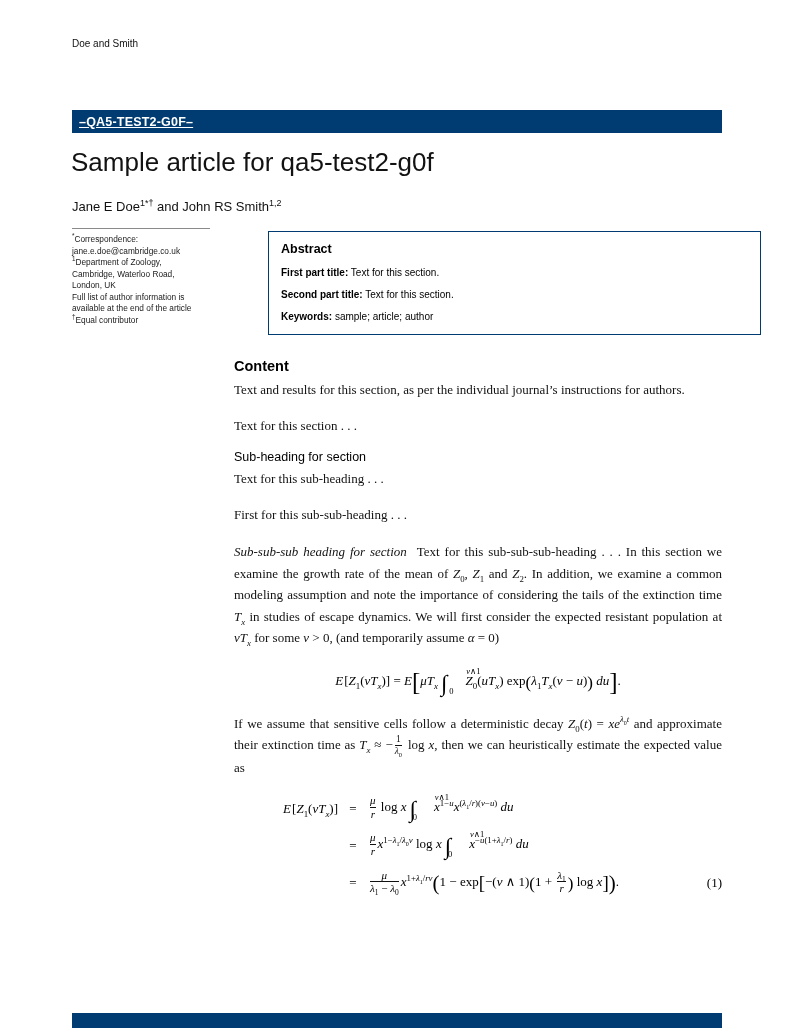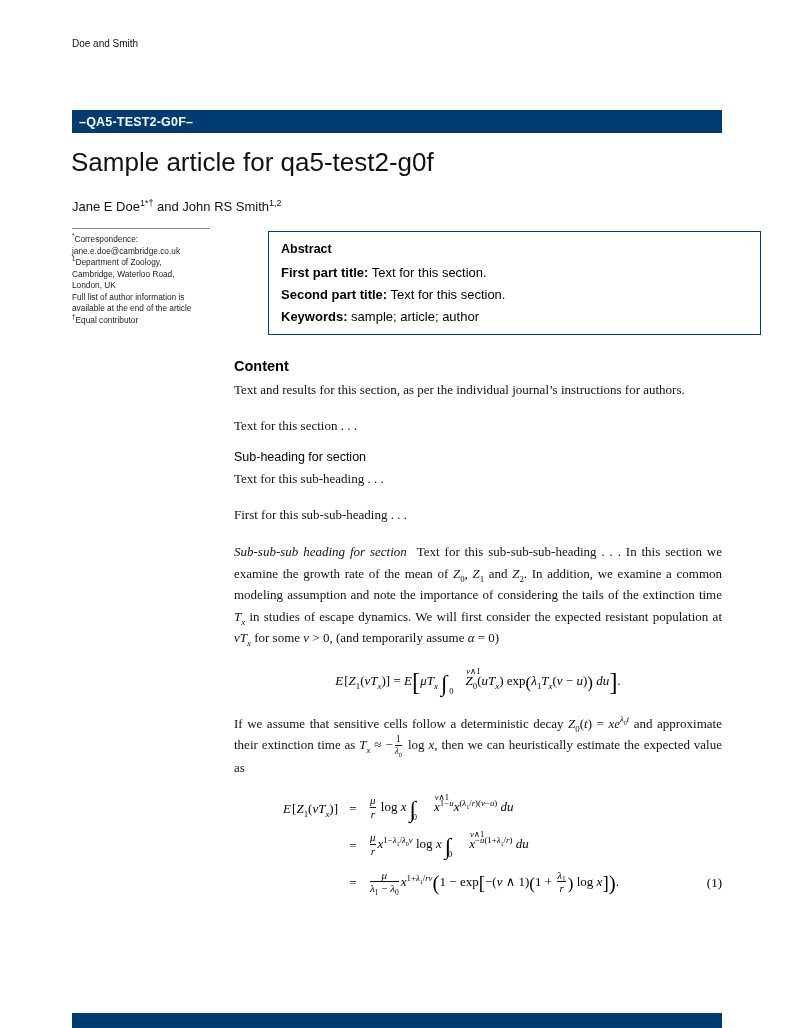--- a/index.html
+++ b/index.html
@@ -4,35 +4,35 @@
 <style>
   * { margin:0; padding:0; box-sizing:border-box; }
   html,body { background:#ffffff; }
   .page { position:relative; width:794px; height:1028px; background:#fff; overflow:hidden;
           font-family:"Liberation Sans", sans-serif; color:#000; }
 
   .running-head { position:absolute; top:38px; left:72px; font-size:10px; color:#111; }
 
   .banner { position:absolute; left:72px; width:650px; background:#003c71; }
   .top-banner { top:110px; height:23px; display:flex; align-items:center; }
-  .banner-text { color:#fff; font-weight:bold; font-size:12.5px; padding-left:7px; letter-spacing:0.2px; }
+  .banner-text { color:#fff; font-weight:bold; font-size:12.5px; padding-left:7px; letter-spacing:0.2px;text-decoration:underline; }
   .bottom-banner { top:1013px; height:22px; }
 
   .title { position:absolute; top:147px; left:71px; font-size:26px; font-weight:500; color:#121212; }
   .authors { position:absolute; top:199px; left:72px; font-size:13px; color:#111; }
   .authors sup { font-size:9px; line-height:0; }
 
   .sidebar { position:absolute; top:228px; left:72px; width:146px; font-size:8.3px; line-height:11.5px; color:#1a1a1a; }
   .sidebar-rule { border-top:1px solid #8a8a8a; width:138px; margin-bottom:5px; }
   .side-line { white-space:nowrap; }
   .side-line sup { font-size:6.3px; line-height:0; }
 
   .abstract-box { position:absolute; top:231px; left:234px; width:493px; border:1px solid #003c71; padding:10px 12px 10px; background:#fff;margin-left:34px; }
   .abstract-heading { font-size:12.5px; font-weight:bold; margin-bottom:9px; }
-  .abstract-item { font-size:13px; line-height:15px; margin-bottom:7px; }
+  .abstract-item { font-size:10px; line-height:15px; margin-bottom:7px; }
   .abstract-item:last-child { margin-bottom:0; }
 
   .main { position:absolute; top:358px; left:234px; width:488px; }
   .h-main { font-size:14.5px; font-weight:bold; margin:0 0 5px; }
   .h-sub { font-size:12.5px; font-weight:normal; margin:0 0 4px; }
   .h-subsub { font-family:"Liberation Serif", serif; font-size:13px; font-style:italic; font-weight:normal; margin:0 0 4px; }
   .body { font-family:"Liberation Serif", serif; font-size:13px; line-height:21.5px; margin:0 0 14px; color:#111; }
   .just { text-align:justify; }
   .mb16 { margin-bottom:16px; }
   .h-runin { font-style:italic; margin-right:10px; }

